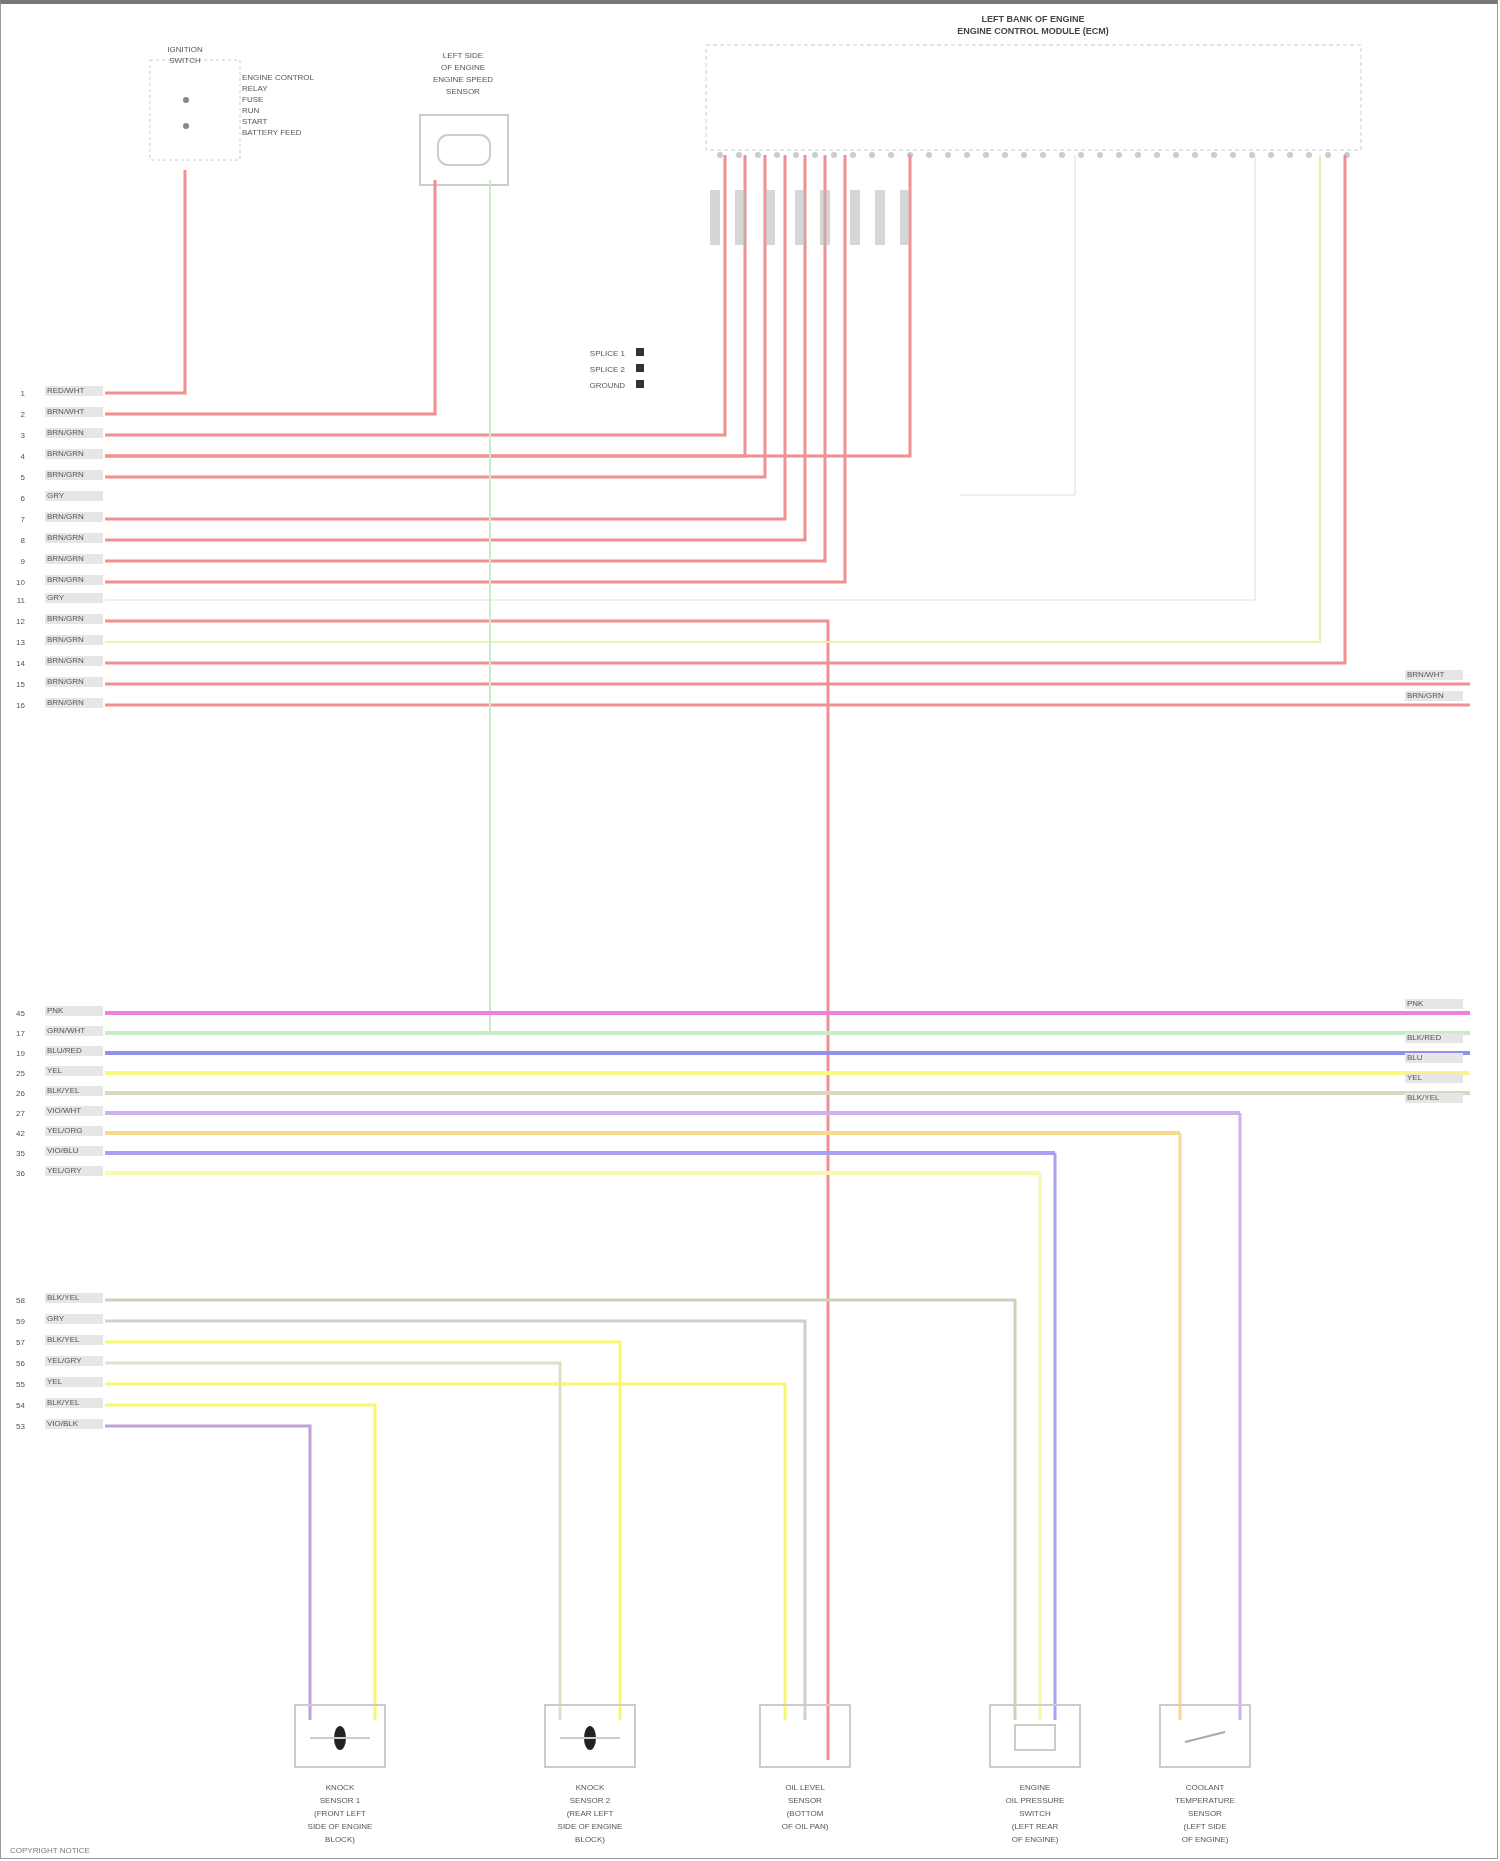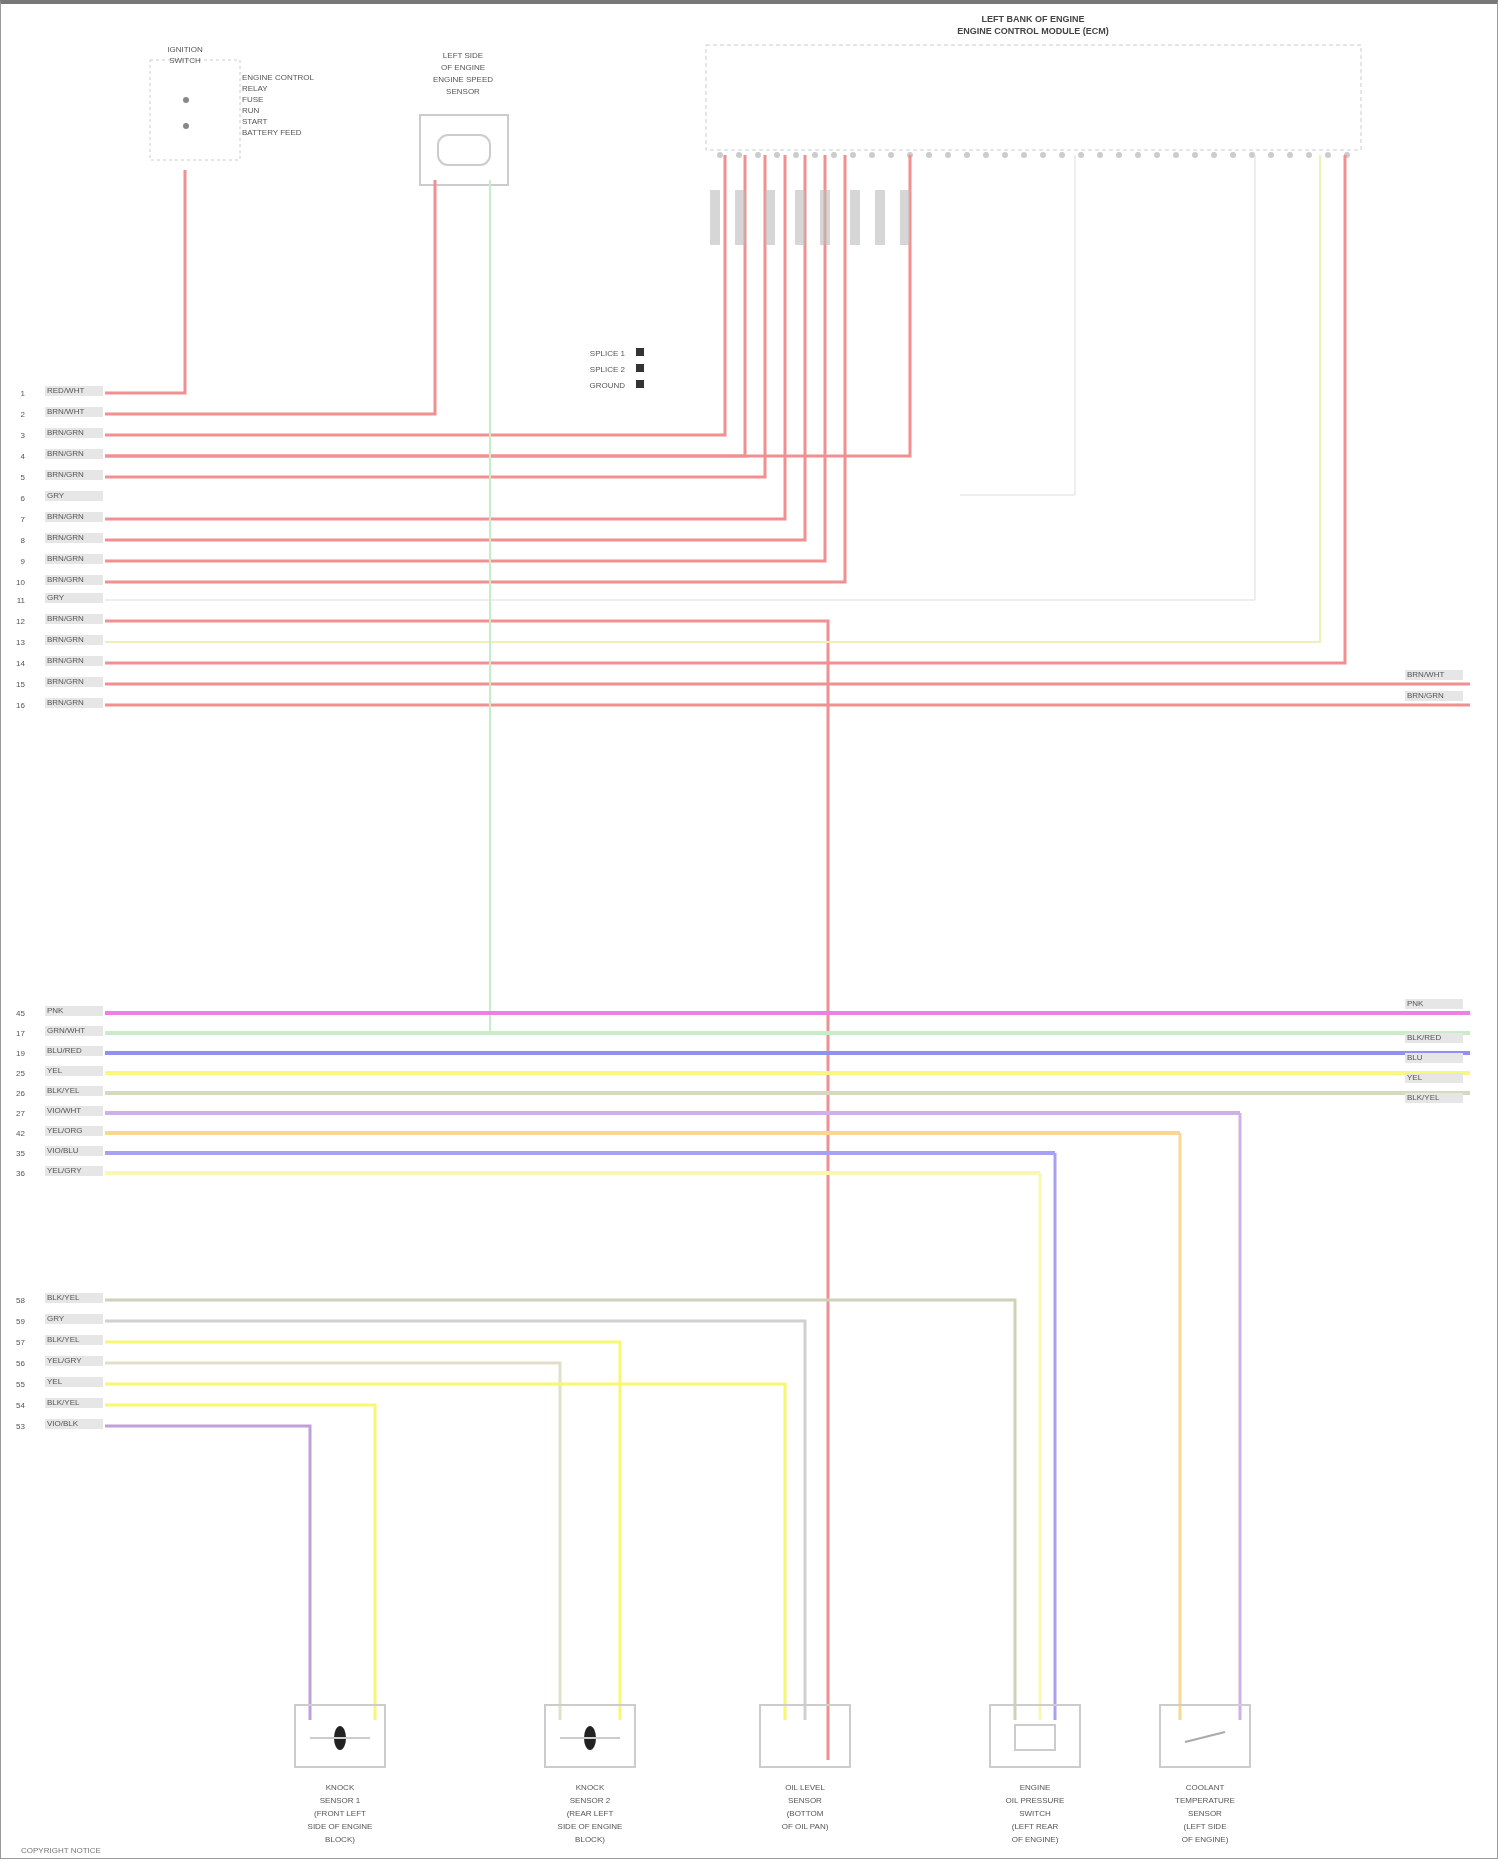--- a/index.html
+++ b/index.html
@@ -2,21 +2,21 @@
 <html><head>
 <meta charset="utf-8">
 <style>
   html,body{margin:0;padding:0;background:#fff;}
   body{width:1500px;height:1861px;overflow:hidden;font-family:"Liberation Sans",sans-serif;}
   .frame{position:absolute;left:0;top:0;width:1498px;height:1859px;border:1px solid #9a9a9a;border-top:4px solid #777;box-sizing:border-box;}
   svg{position:absolute;left:0;top:0;}
   .lbl{font-size:8px;fill:#555;font-family:"Liberation Sans",sans-serif;}
   .tag{fill:#e6e6e6;}
   .title{font-size:9px;fill:#444;font-weight:bold;font-family:"Liberation Sans",sans-serif;}
-  .foot{position:absolute;left:10px;top:1846px;font-size:8px;color:#777;margin-left:11px;}
+  .foot{position:absolute;left:10px;top:1846px;font-size:8px;color:#777;}
 </style>
 </head>
 <body>
 
 <div class="frame"></div>
 
 <svg id="dia" width="1500" height="1861">
     <rect x="706" y="45" width="655" height="105" fill="none" stroke="#ccc" stroke-dasharray="4,3"></rect>
     <text x="1033" y="22" class="title" text-anchor="middle">LEFT BANK OF ENGINE</text>
     <text x="1033" y="34" class="title" text-anchor="middle">ENGINE CONTROL MODULE (ECM)</text>

